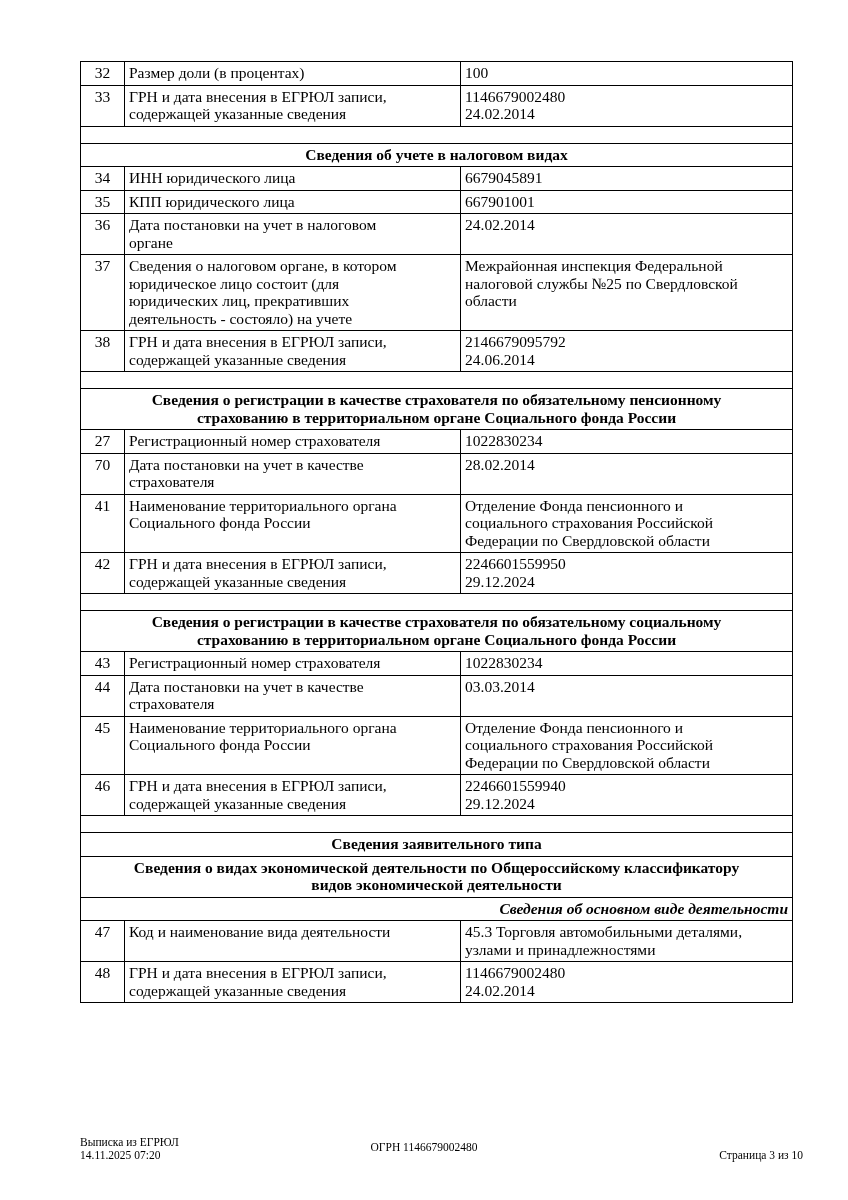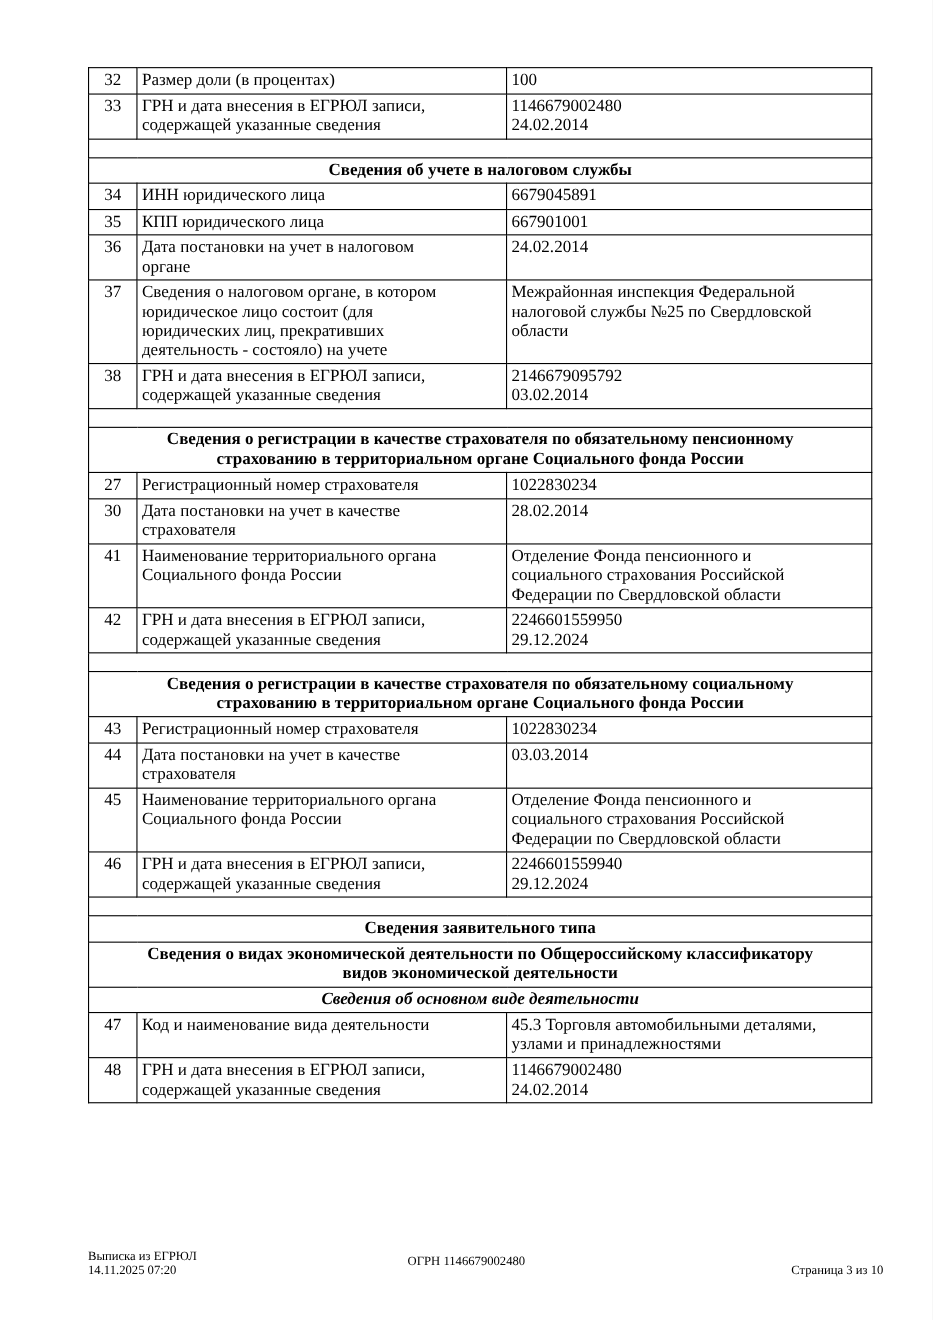--- a/index.html
+++ b/index.html
@@ -31,21 +31,21 @@
     overflow: hidden;
   }
   td.num   { width: 35px;  text-align: center; padding-left: 1px; padding-right: 1px; }
   td.label { width: 327px; }
   td.value { width: 323px; }
   tr.header td {
     font-weight: bold;
     text-align: center;
     padding: 2px 4px 3px 4px;
   }
-  tr.header.bold-italic td { font-style: italic; }
+  tr.header.bold-italic td { font-style: italic; text-align: right; }
   tr.header.italic td      { font-style: italic; font-weight: normal; }
   tr.spacer td { height: 16px; padding: 0; }
   .footer {
     position: absolute;
     left: 0; right: 0;
     top: 1136px;
     font-size: 11.5px;
     line-height: 13px;
   }
   .footer-left   { position: absolute; left: 80px; top: 0; }
@@ -68,21 +68,21 @@
           <td class="num">33</td>
           <td class="label">ГРН и дата внесения в ЕГРЮЛ записи,
 содержащей указанные сведения</td>
           <td class="value">1146679002480
 24.02.2014</td>
         </tr>
         <tr class="spacer">
           <td colspan="3"></td>
         </tr>
         <tr class="header bold">
-          <td colspan="3">Сведения об учете в налоговом службы</td>
+          <td colspan="3">Сведения об учете в налоговом видах</td>
         </tr>
         <tr>
           <td class="num">34</td>
           <td class="label">ИНН юридического лица</td>
           <td class="value">6679045891</td>
         </tr>
         <tr>
           <td class="num">35</td>
           <td class="label">КПП юридического лица</td>
           <td class="value">667901001</td>
@@ -101,36 +101,36 @@
 деятельность - состояло) на учете</td>
           <td class="value">Межрайонная инспекция Федеральной
 налоговой службы №25 по Свердловской
 области</td>
         </tr>
         <tr>
           <td class="num">38</td>
           <td class="label">ГРН и дата внесения в ЕГРЮЛ записи,
 содержащей указанные сведения</td>
           <td class="value">2146679095792
-03.02.2014</td>
+24.06.2014</td>
         </tr>
         <tr class="spacer">
           <td colspan="3"></td>
         </tr>
         <tr class="header bold">
           <td colspan="3">Сведения о регистрации в качестве страхователя по обязательному пенсионному
 страхованию в территориальном органе Социального фонда России</td>
         </tr>
         <tr>
           <td class="num">27</td>
           <td class="label">Регистрационный номер страхователя</td>
           <td class="value">1022830234</td>
         </tr>
         <tr>
-          <td class="num">30</td>
+          <td class="num">70</td>
           <td class="label">Дата постановки на учет в качестве
 страхователя</td>
           <td class="value">28.02.2014</td>
         </tr>
         <tr>
           <td class="num">41</td>
           <td class="label">Наименование территориального органа
 Социального фонда России</td>
           <td class="value">Отделение Фонда пенсионного и
 социального страхования Российской

